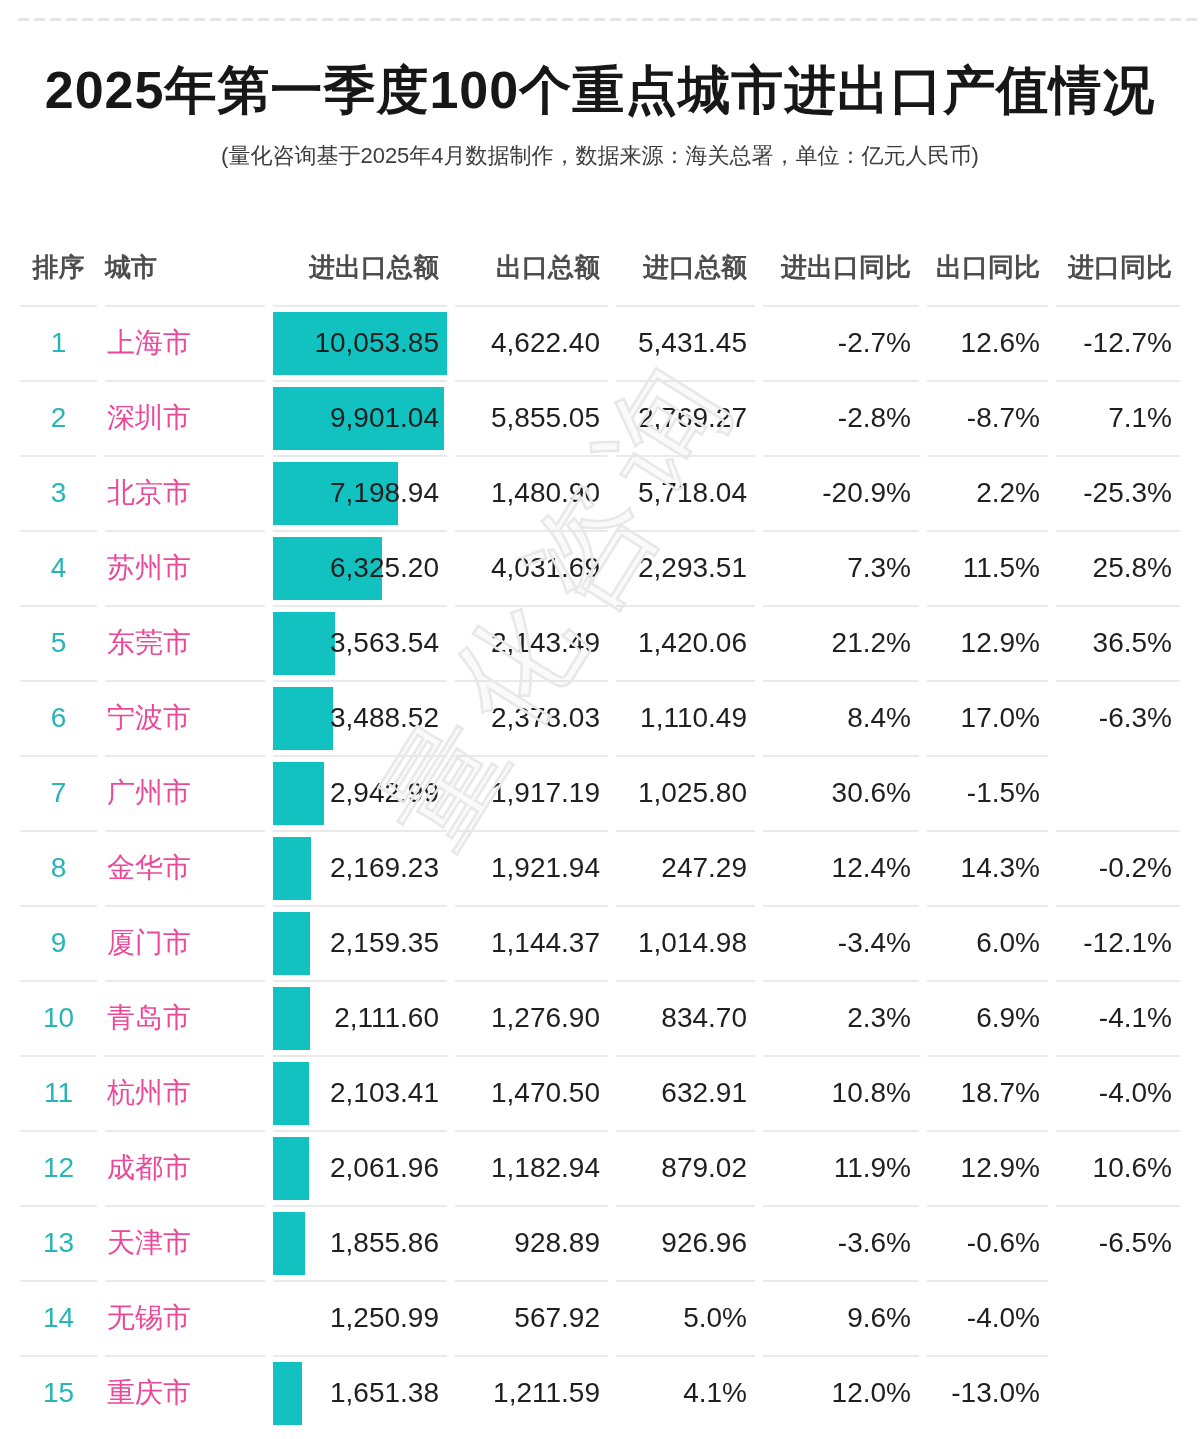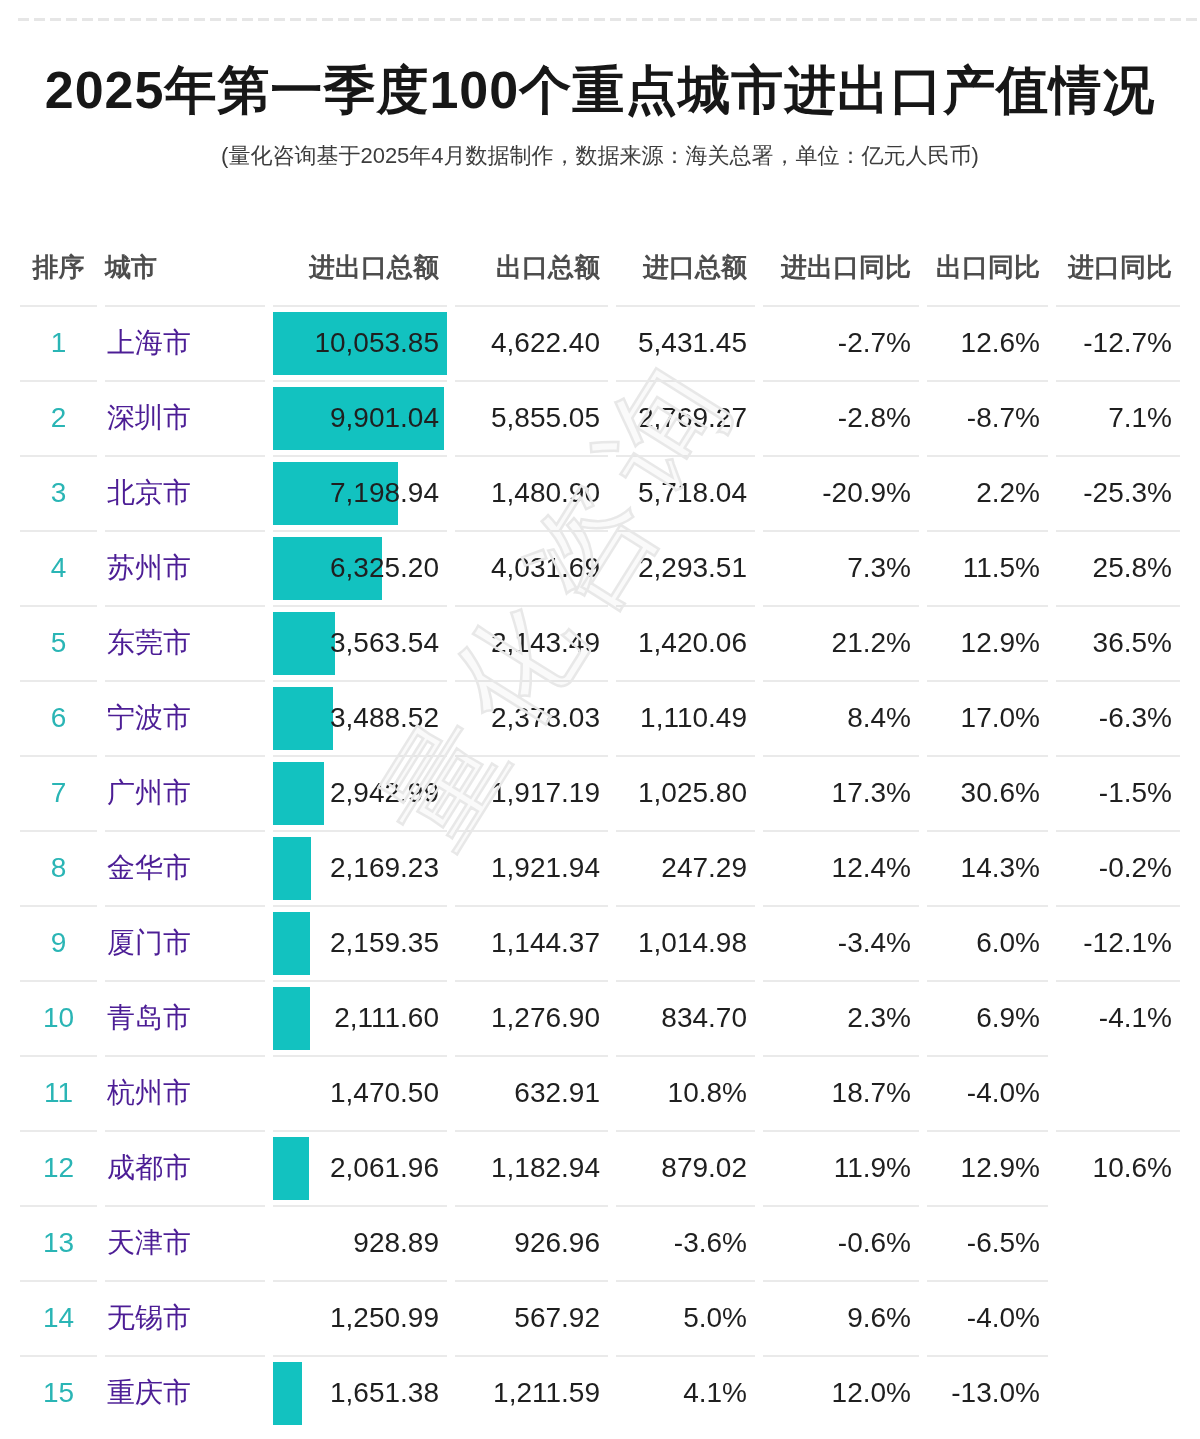--- a/index.html
+++ b/index.html
@@ -59,21 +59,21 @@
     display: flex;
     align-items: center;
     font-size: 28px;
     color: #1f1f1f;
     justify-content: flex-end;
     padding-right: 8px;
     white-space: nowrap;
     position: relative;
   }
   .td.rank { justify-content: center; padding-right: 0; color: #2ab5b5; }
-  .td.city { justify-content: flex-start; padding-right: 0; padding-left: 2px; color: #4c1d95; }
+  .td.city { justify-content: flex-start; padding-right: 0; padding-left: 2px; color: #ec4899; }
   .td.total { position: relative; }
   .td.total .bar {
     position: absolute;
     left: 0; top: 5px; bottom: 5px;
     background: #12c2c0;
     z-index: 0;
   }
   .td.total .num { position: relative; z-index: 1; }
   .watermark {
     position: absolute;
@@ -195,21 +195,20 @@
 
   <div class="tr">
     <div class="td rank">7</div>
     <div class="td city">广州市</div>
     <div class="td total">
       <div class="bar" style="width: 29.27%;"></div>
       <span class="num">2,942.99</span>
     </div>
     <div class="td">1,917.19</div>
     <div class="td">1,025.80</div>
-    <div class="td">17.3%</div>
     <div class="td">30.6%</div>
     <div class="td">-1.5%</div>
   </div>
 
   <div class="tr">
     <div class="td rank">8</div>
     <div class="td city">金华市</div>
     <div class="td total">
       <div class="bar" style="width: 21.58%;"></div>
       <span class="num">2,169.23</span>
@@ -245,20 +244,24 @@
     <div class="td">1,276.90</div>
     <div class="td">834.70</div>
     <div class="td">2.3%</div>
     <div class="td">6.9%</div>
     <div class="td">-4.1%</div>
   </div>
 
   <div class="tr">
     <div class="td rank">11</div>
     <div class="td city">杭州市</div>
+    <div class="td total">
+      <div class="bar" style="width: 20.92%;"></div>
+      <span class="num">2,103.41</span>
+    </div>
     <div class="td">1,470.50</div>
     <div class="td">632.91</div>
     <div class="td">10.8%</div>
     <div class="td">18.7%</div>
     <div class="td">-4.0%</div>
   </div>
 
   <div class="tr">
     <div class="td rank">12</div>
     <div class="td city">成都市</div>
@@ -269,20 +272,24 @@
     <div class="td">1,182.94</div>
     <div class="td">879.02</div>
     <div class="td">11.9%</div>
     <div class="td">12.9%</div>
     <div class="td">10.6%</div>
   </div>
 
   <div class="tr">
     <div class="td rank">13</div>
     <div class="td city">天津市</div>
+    <div class="td total">
+      <div class="bar" style="width: 18.46%;"></div>
+      <span class="num">1,855.86</span>
+    </div>
     <div class="td">928.89</div>
     <div class="td">926.96</div>
     <div class="td">-3.6%</div>
     <div class="td">-0.6%</div>
     <div class="td">-6.5%</div>
   </div>
 
   <div class="tr">
     <div class="td rank">14</div>
     <div class="td city">无锡市</div>

